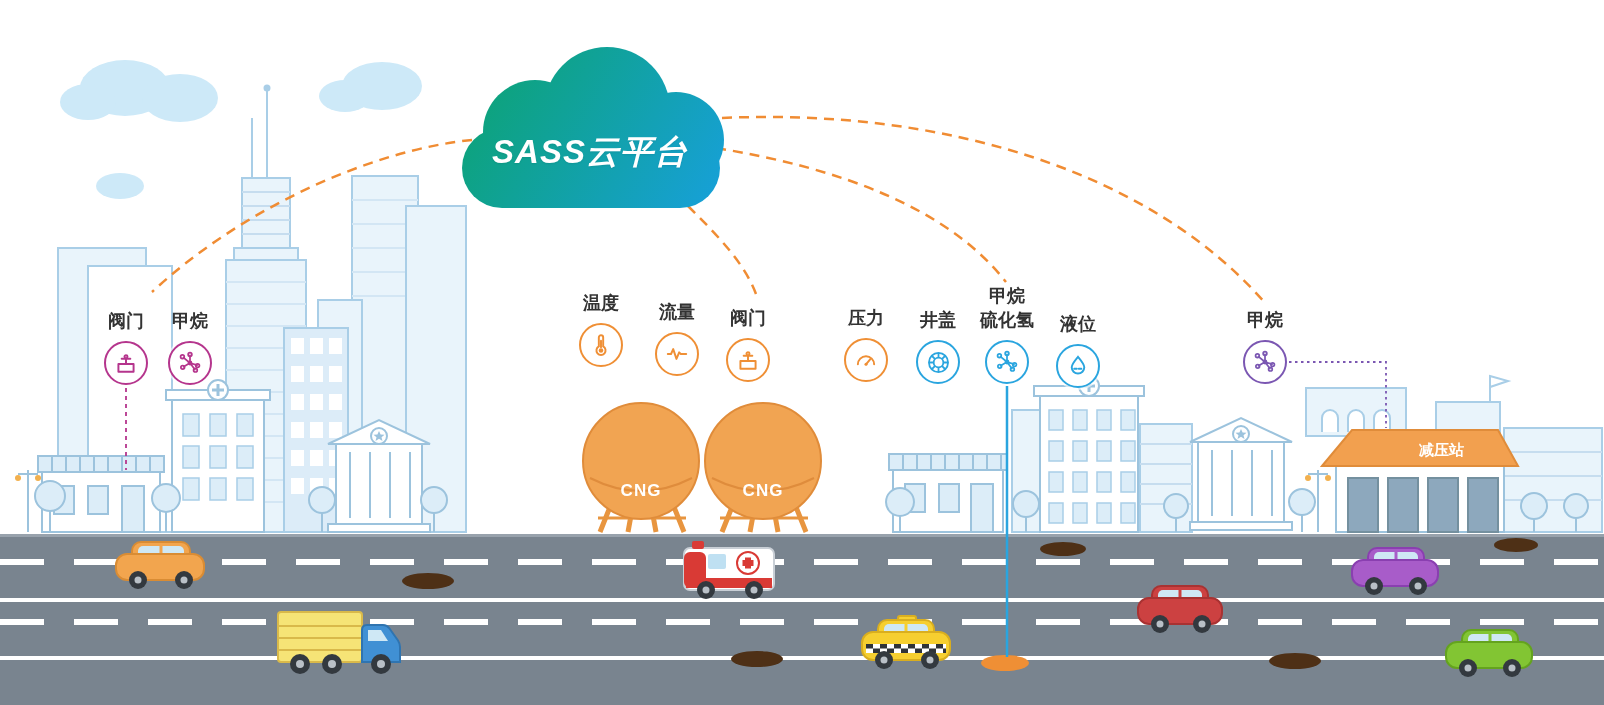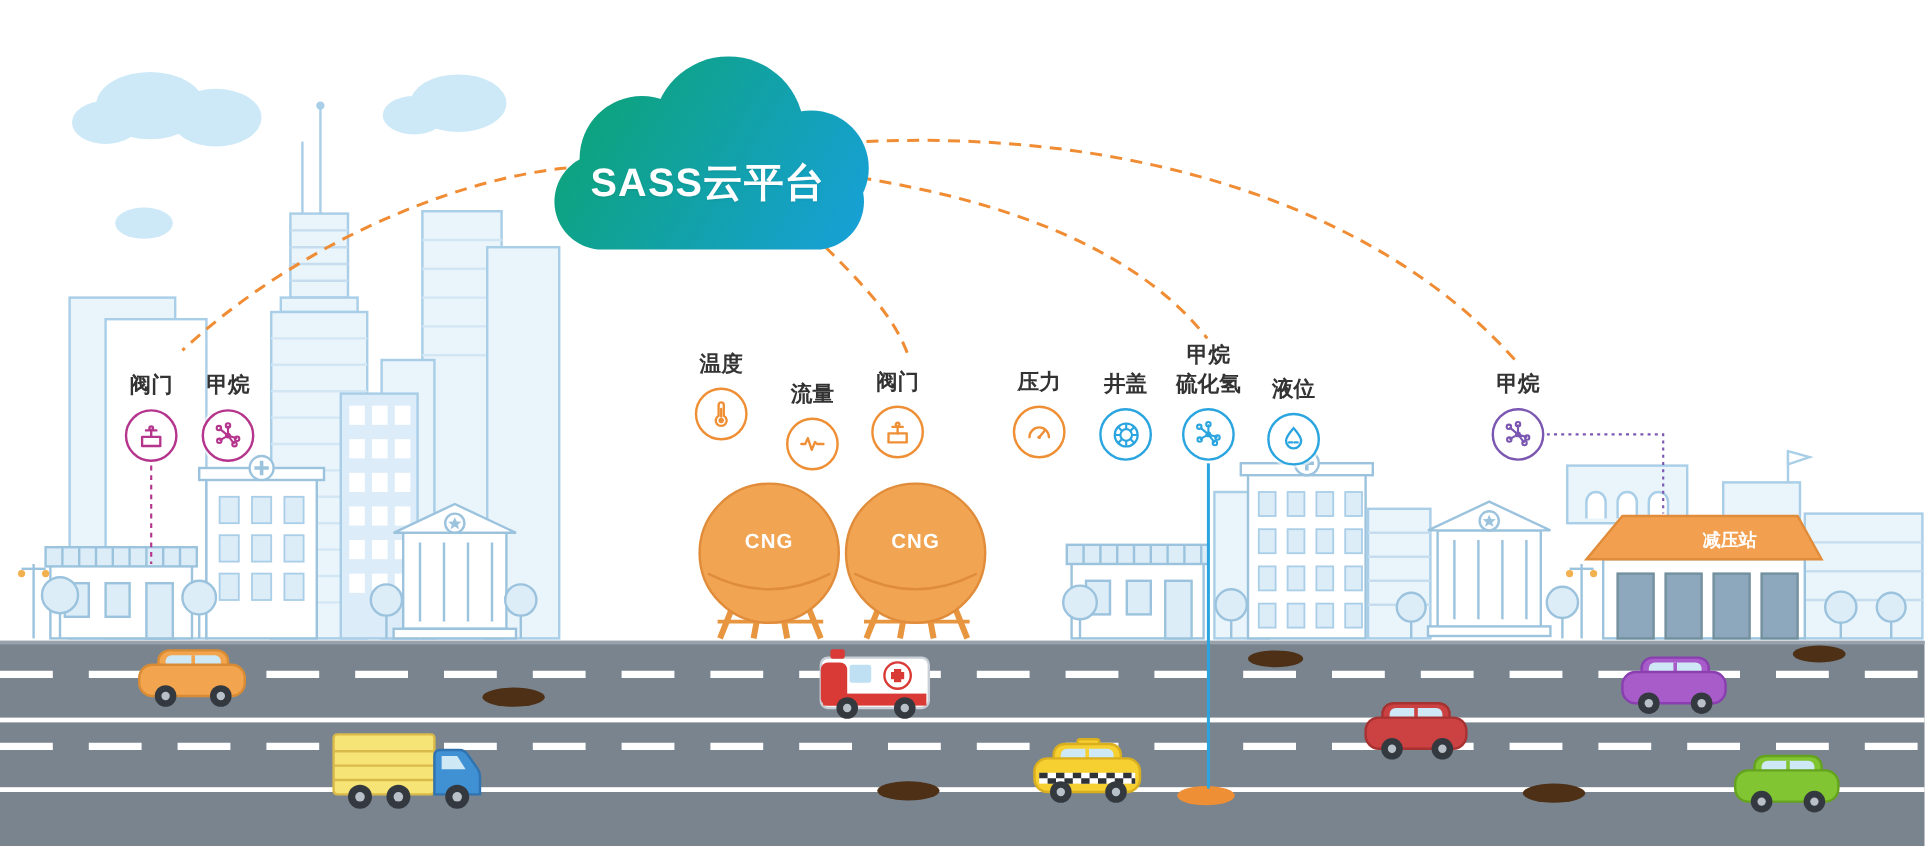--- a/index.html
+++ b/index.html
@@ -3,42 +3,42 @@
 <meta charset="utf-8">
 <style>
   * { margin:0; padding:0; box-sizing:border-box; }
   html,body { background:#ffffff; font-family:"Liberation Sans", sans-serif; }
   .scene { position:relative; width:1604px; height:705px; overflow:hidden; background:#ffffff; }
   .scene > svg.bg { position:absolute; left:0; top:0; }
 
   .cloud-title {
     position:absolute; left:458px; top:130px; width:264px;
     text-align:center; font-size:33px; font-weight:600; color:#ffffff;
-    letter-spacing:1px; text-shadow:0 1px 2px rgba(0,0,0,.08);
+    letter-spacing:1px; text-shadow:0 1px 2px rgba(0,0,0,.08);font-style:italic;
   }
 
   .sensor { position:absolute; width:44px; height:44px; }
   .sensor .circ {
     width:44px; height:44px; border:2.5px solid currentColor; border-radius:50%;
     background:#ffffff; display:flex; align-items:center; justify-content:center;
     box-shadow:0 0 0 2px rgba(255,255,255,.6);
   }
   .sensor .lbl {
     position:absolute; bottom:52px; left:50%; transform:translateX(-50%);
     width:max-content; text-align:center; white-space:pre-line;
     font-size:18px; font-weight:bold; color:#333333; line-height:1.3;
   }
   .g-magenta { color:#b5358d; }
   .g-orange  { color:#ef8f35; }
   .g-blue    { color:#2aa5df; }
   .g-purple  { color:#7b57b2; }
 
   .tank-label {
     position:absolute; width:64px; text-align:center;
-    color:#ffffff; font-weight:bold; font-size:17px; letter-spacing:1px;
+    color:#ffffff; font-weight:bold; font-size:17px; letter-spacing:1px;margin-top:39px;
   }
   .station-label {
     position:absolute; left:1384px; top:441px; width:80px; text-align:right;
     color:#ffffff; font-weight:bold; font-size:15px;
   }
 </style>
 </head>
 <body>
 
 <div class="scene">
@@ -387,21 +387,21 @@
   <div class="sensor g-orange" style="left:579px;top:323px">
     <div class="lbl">温度</div>
     <div class="circ">
       <svg viewBox="0 0 24 24" width="26" height="26" fill="none" stroke="currentColor" stroke-width="1.8" stroke-linecap="round">
           <path d="M10 5a2 2 0 0 1 4 0v8.3a4.2 4.2 0 1 1-4 0z"></path>
           <circle cx="12" cy="17" r="2.1" fill="currentColor" stroke="none"></circle>
           <path d="M12 14V8"></path>
         </svg>
     </div>
   </div>
-  <div class="sensor g-orange" style="left:655px;top:348px">
+  <div class="sensor g-orange" style="left:655px;top:332px">
     <div class="lbl">流量</div>
     <div class="circ">
       <svg viewBox="0 0 24 24" width="26" height="26" fill="none" stroke="currentColor" stroke-width="1.8" stroke-linecap="round" stroke-linejoin="round">
           <path d="M3.5 12h3l2-4.5 3 9 2.5-6 1.5 1.5h5"></path>
         </svg>
     </div>
   </div>
   <div class="sensor g-orange" style="left:726px;top:338px">
     <div class="lbl">阀门</div>
     <div class="circ">

